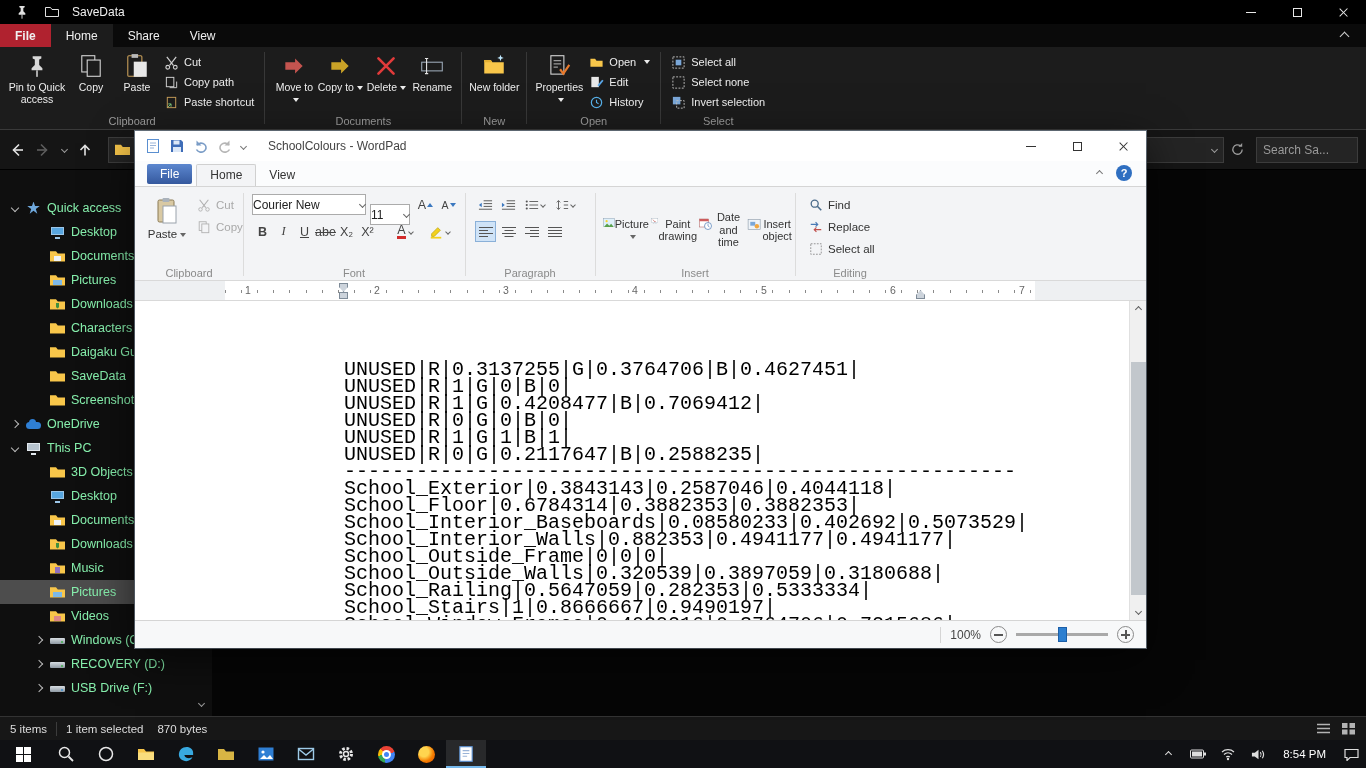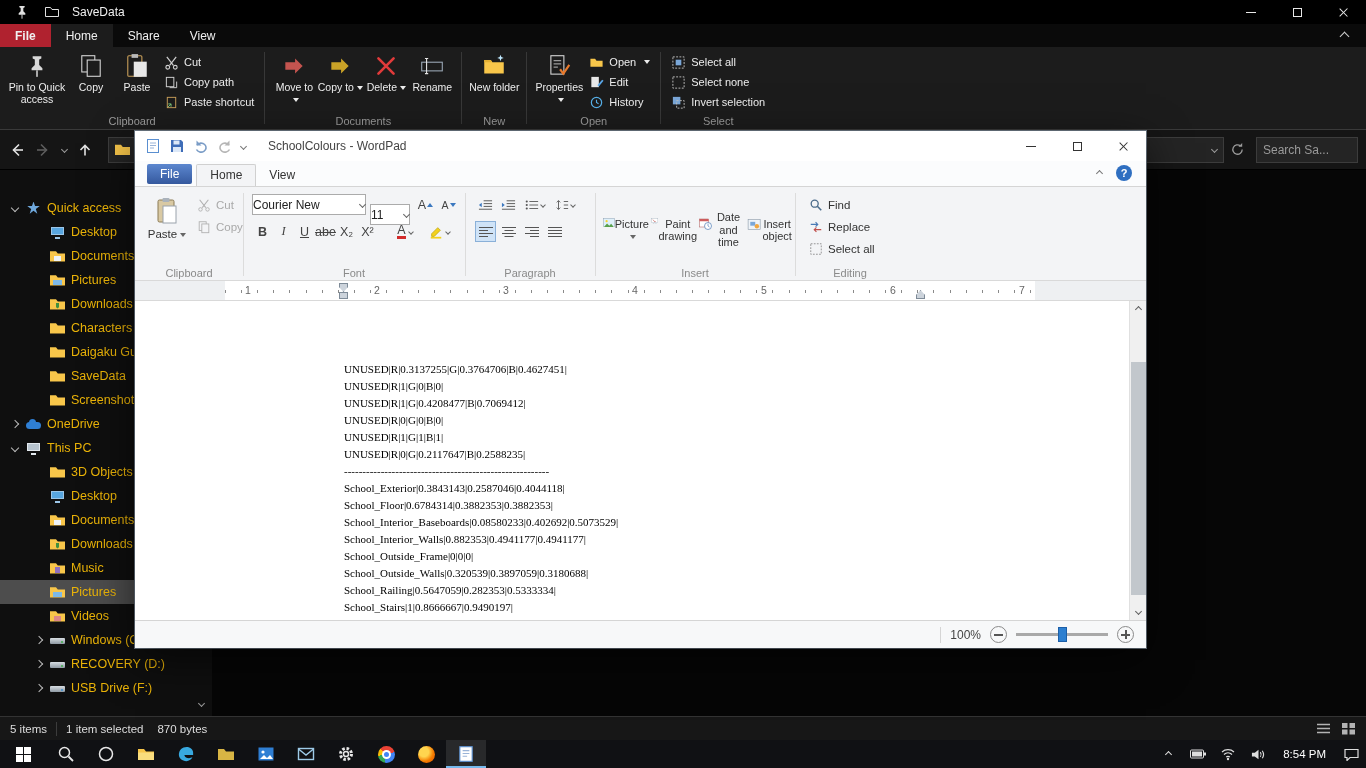--- a/index.html
+++ b/index.html
@@ -36,21 +36,21 @@
 .exbtn-sm{display:flex;align-items:center;gap:5px;font-size:11px;height:20px;padding:0 4px;color:#ededed;white-space:nowrap}
 .exbtn-sm .exic16{width:15px;height:15px;flex:none}
 .ex-nav{position:absolute;top:130px;left:0;right:0;height:40px;background:#151515;display:flex;align-items:center;border-bottom:1px solid #000}
 .navbtn{width:26px;height:26px;display:flex;align-items:center;justify-content:center}
 .addr{height:26px;background:#242424;border:1px solid #3c3c3c;display:flex;align-items:center;margin-left:10px;flex:1;padding:0 6px;color:#9a9a9a}
 .addr .cv{margin-left:auto;color:#9a9a9a}
 .searchbox{width:102px;height:26px;background:#242424;border:1px solid #3c3c3c;margin:0 8px 0 6px;color:#9a9a9a;font-size:12px;padding:0 6px;font-family:"Liberation Sans",sans-serif;outline:none}
 .searchbox::placeholder{color:#9a9a9a}
 .ex-body{position:absolute;top:170px;bottom:24px;left:0;right:0;display:flex}
 .ex-side{width:212px;background:#0f0f0f;padding-top:26px;position:relative}
-.sitem{height:24px;display:flex;align-items:center;gap:6px;font-size:12.5px;color:#eab308;white-space:nowrap}
+.sitem{height:24px;display:flex;align-items:center;gap:6px;font-size:12.5px;color:#86efac;white-space:nowrap}
 .sitem.selected{background:var(--selection_gray,#4d4d4d)}
 .sitem .chev{width:10px;flex:none;color:#b9b9b9;display:flex;justify-content:center}
 .sitem .chev.down::before,.sitem .chev.right::before{content:"";width:5px;height:5px;border-right:1.4px solid currentColor;border-bottom:1.4px solid currentColor;display:inline-block}
 .sitem .chev.down::before{transform:rotate(45deg)}
 .sitem .chev.right::before{transform:rotate(-45deg)}
 .sic{width:15px;height:15px;position:relative;flex:none}
 .sic::before{content:"";position:absolute}
 .sic.folder::before,.sic.documents::before,.sic.pictures::before,.sic.downloads::before,.sic.music::before,.sic.videos::before{inset:2px 0 2px 0;background:var(--folder_yellow,#f8c64a);clip-path:polygon(0 6%,40% 6%,52% 28%,100% 28%,100% 100%,0 100%)}
 .sic.pictures::after{content:"";position:absolute;left:3px;top:7px;width:9px;height:5px;background:#7db9e8}
 .sic.documents::after{content:"";position:absolute;left:4px;top:7px;width:7px;height:5px;background:#eef3f8}
@@ -109,21 +109,21 @@
 .wp-big .ic{width:27px;height:24px;margin:3px 0 4px}
 .wp-ruler{position:absolute;top:150px;left:0;right:0;height:20px;background:#eef0f2;border-bottom:1px solid #d9d9d9;font-size:10.5px;color:#666}
 .wp-ruler .band{position:absolute;left:90px;width:810px;top:0;bottom:0;background:#fff}
 .wp-ruler .ticks{position:absolute;left:90px;width:810px;top:9px;height:3px;background:repeating-linear-gradient(to right,#8a8a8a 0 1px,transparent 1px 16.1px)}
 .rnum{position:absolute;top:3px;transform:translateX(-50%)}
 .ind{position:absolute;width:9px;height:9px;background:#ccd3db;border:1px solid #7e8b98}
 .ind.l{left:204px;top:2px;clip-path:polygon(0 0,100% 0,100% 45%,50% 100%,0 45%)}
 .ind.l2{left:204px;top:11px;height:7px}
 .ind.r{left:781px;top:9px;height:9px;clip-path:polygon(50% 0,100% 55%,100% 100%,0 100%,0 55%)}
 .wp-doc{position:absolute;top:170px;left:0;right:0;height:319px;background:#fff;overflow:hidden}
-.wp-text{position:absolute;left:209px;top:9px;font-family:Liberation Serif, serif;font-size:11px;line-height:17px;color:#000;white-space:pre}
+.wp-text{position:absolute;left:209px;top:9px;font-family:Liberation Mono, monospace;font-size:20px;line-height:17px;color:#000;white-space:pre}
 .wp-scroll{position:absolute;right:0;top:0;bottom:0;width:17px;background:#f0f0f0;border-left:1px solid #e0e0e0}
 .wp-scroll .arr{position:absolute;left:0;width:17px;height:17px;display:flex;align-items:center;justify-content:center;color:#606060}
 .wp-scroll .arr .cv{width:5px;height:5px}
 .wp-thumb{position:absolute;left:1px;width:15px;top:61px;height:233px;background:#c2c7cc}
 .wp-status{position:absolute;bottom:0;left:0;right:0;height:28px;background:#f7f8f9;border-top:1px solid #d5d5d5;display:flex;align-items:center;font-size:12px;color:#444}
 .zoomer{margin-left:auto;display:flex;align-items:center;gap:9px;margin-right:12px}
 .zbtn{width:17px;height:17px;border-radius:50%;border:1px solid #8a8a8a;position:relative}
 .zbtn::before{content:"";position:absolute;left:3px;top:7px;width:9px;height:1.5px;background:#555}
 .zbtn.plus::after{content:"";position:absolute;left:7px;top:3px;width:1.5px;height:9px;background:#555}
 .ztrack{position:relative;width:92px;height:3px;background:#a9a9a9}

